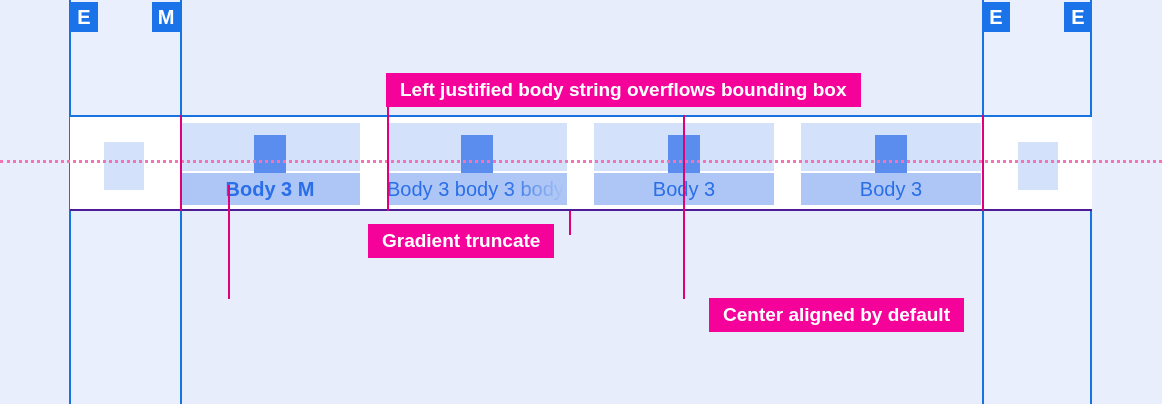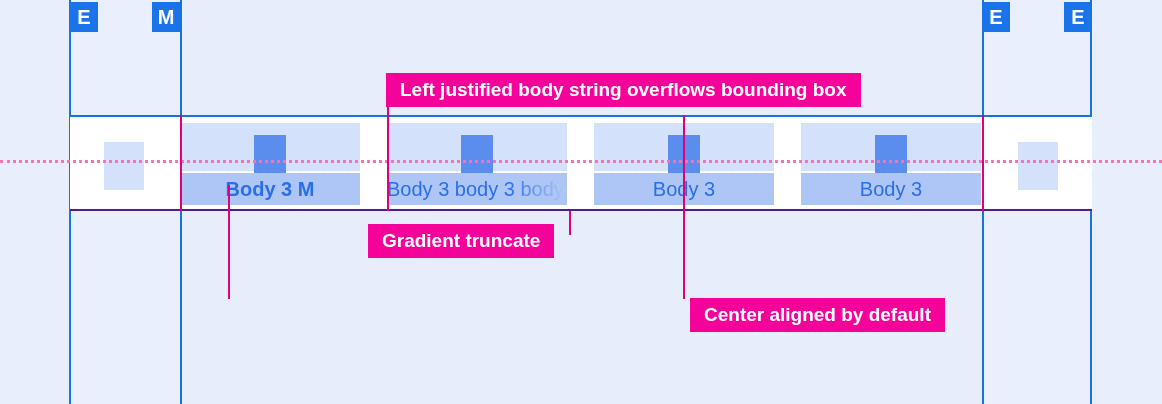--- a/index.html
+++ b/index.html
@@ -218,15 +218,15 @@
   <div class="mrule" style="left:982px; top:115px;  height:96px;"></div>
 
   <div class="callout" style="left:386px; top:73px;">Left justified body string overflows bounding box</div>
 
   <div class="leader v" style="left:569px; top:211px; height:24px;"></div>
   <div class="callout" style="left:360px; top:224px;margin-left:8px;">Gradient truncate</div>
 
   <div class="leader v" style="left:228px; top:185px; height:114px;"></div>
 
   <div class="leader v" style="left:683px; top:145px; height:154px;"></div>
-  <div class="callout" style="left:690px; top:298px;">Center aligned by default</div>
+  <div class="callout" style="left:709px; top:298px;">Center aligned by default</div>
 
 </div>
 
 </body></html>

